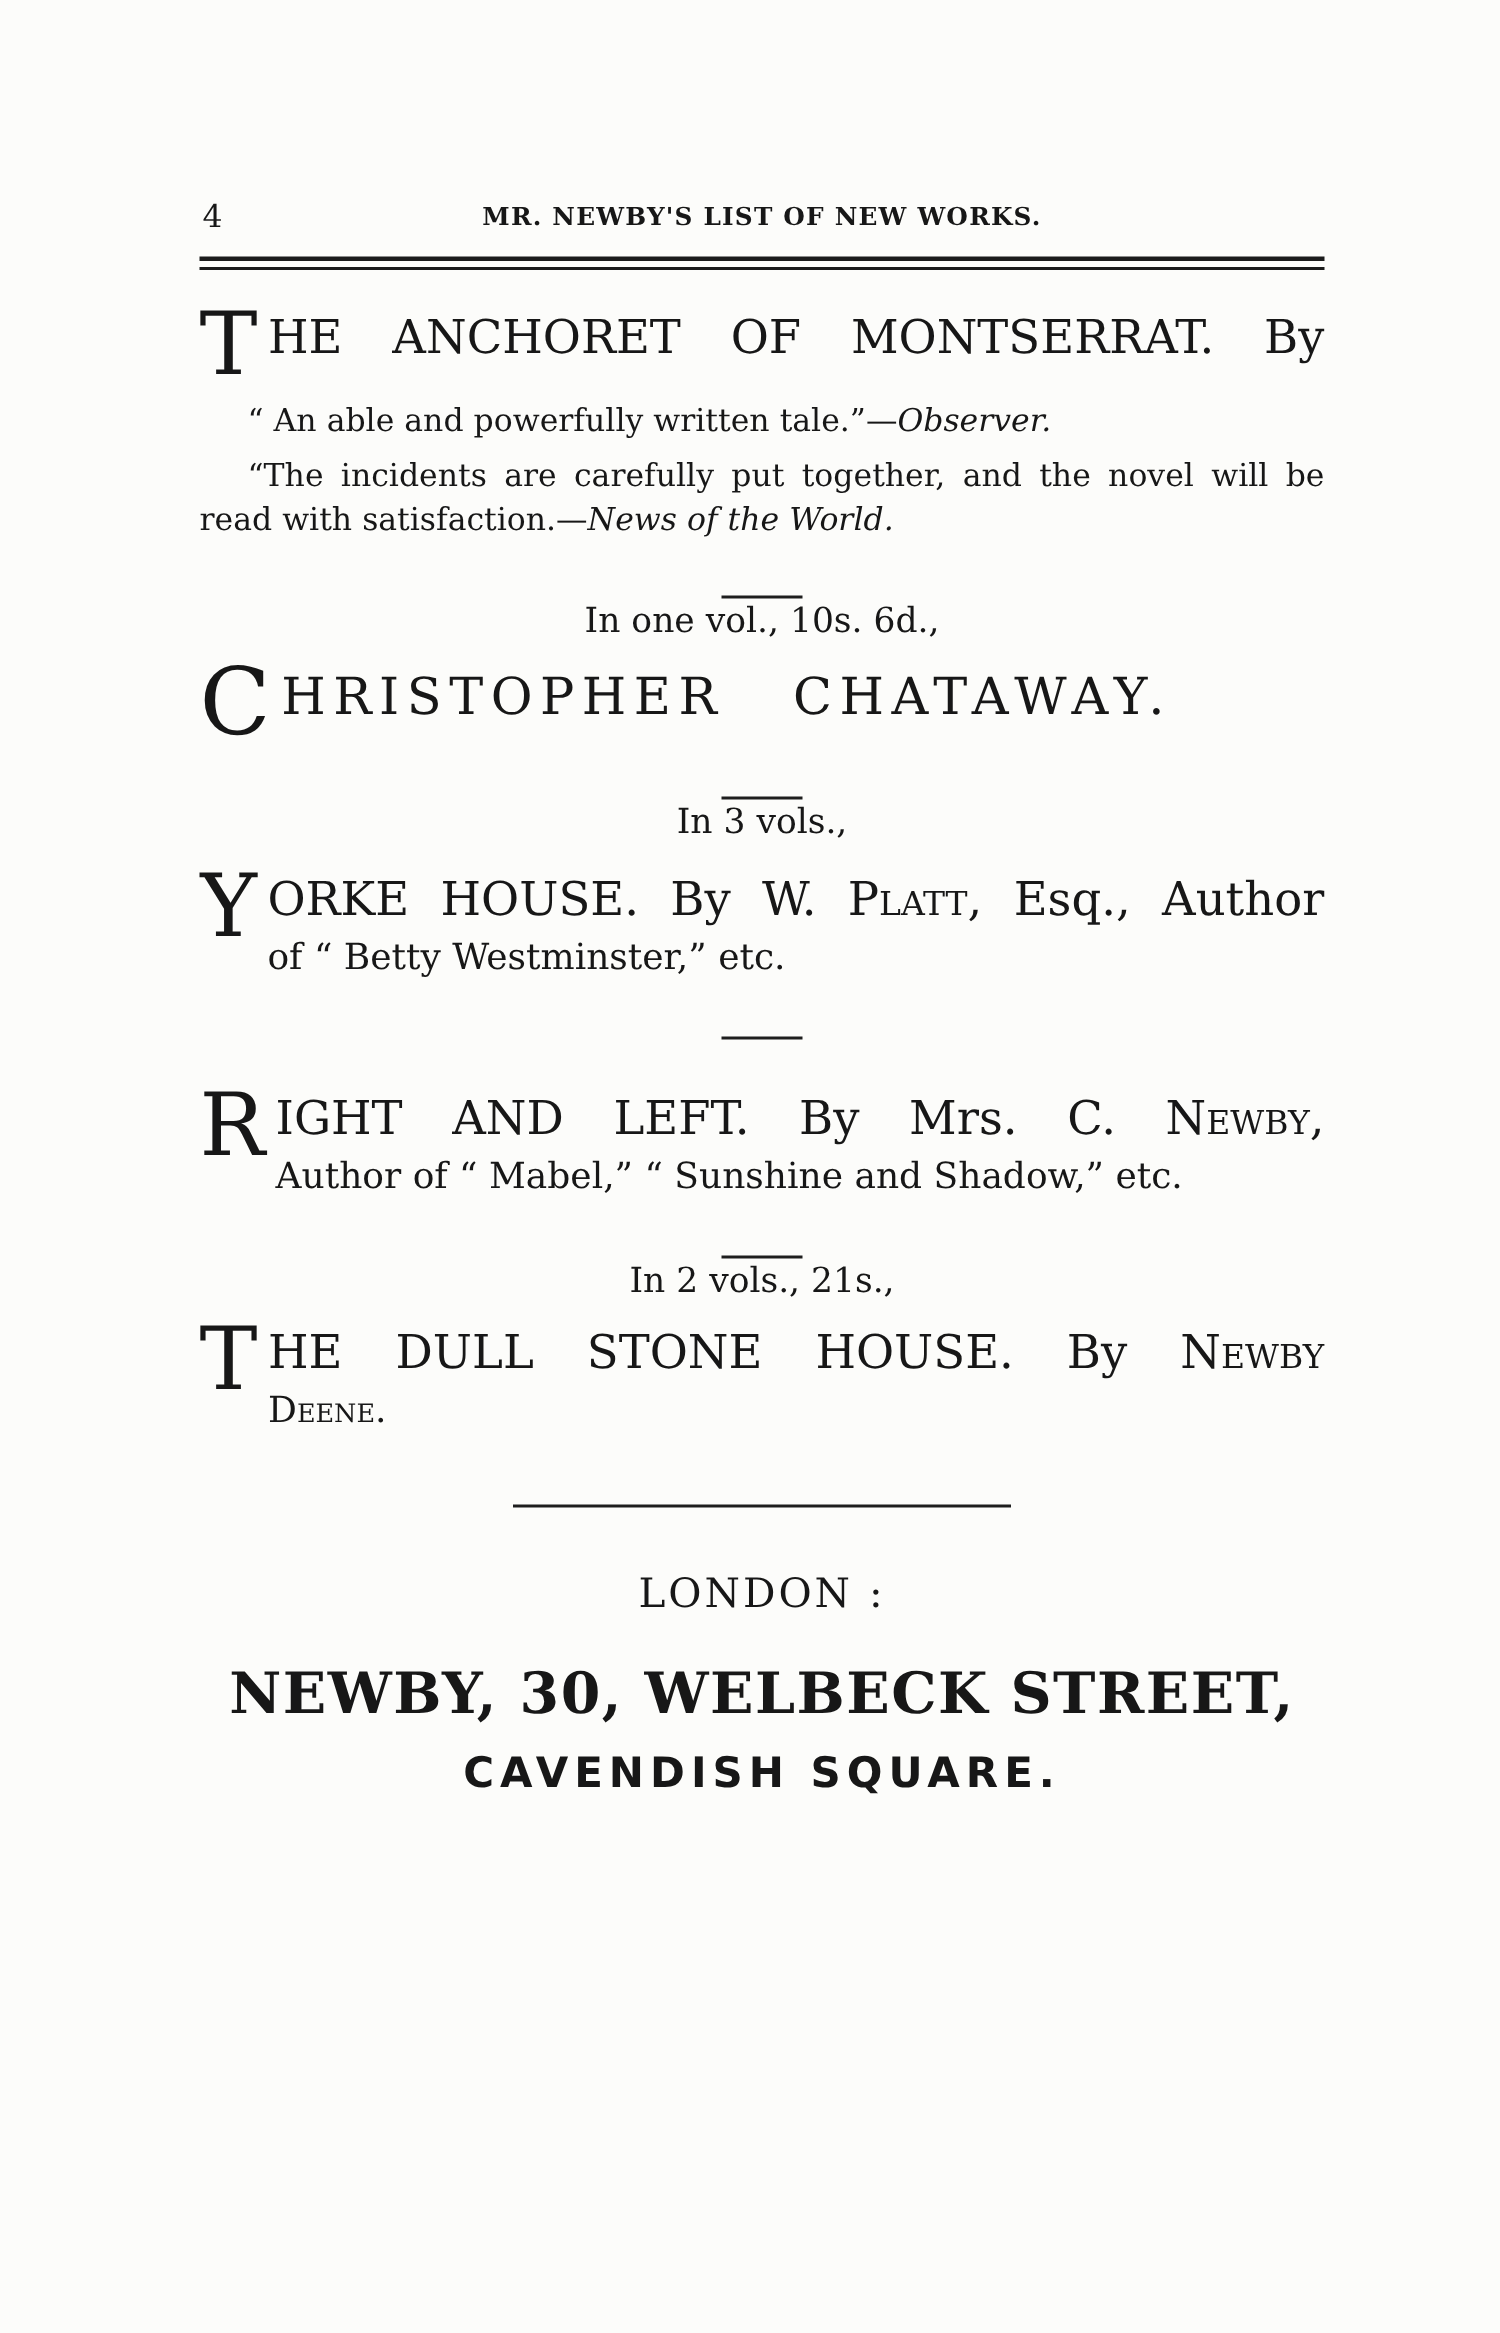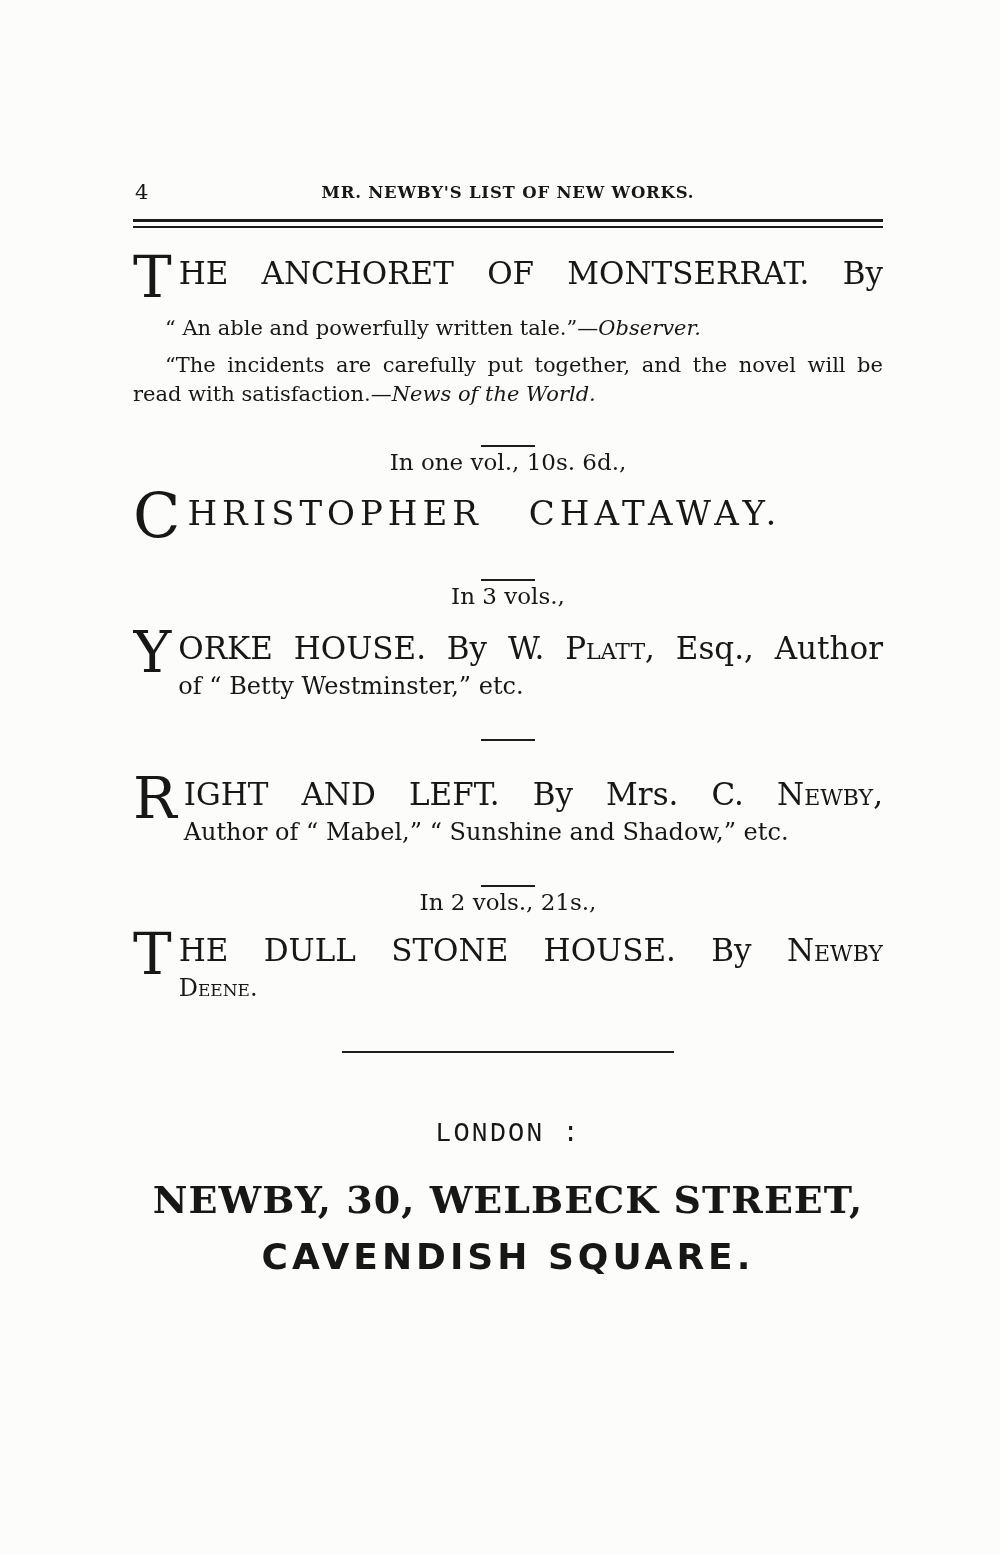--- a/index.html
+++ b/index.html
@@ -23,21 +23,20 @@
   
   .header { position: relative; height: 28px; }
   .page-number { position: absolute; left: 2px; top: 2px; font-size: 21px; }
   .running-head {
     text-align: center;
     font-size: 16.5px;
     font-weight: bold;
     letter-spacing: 0.8px;
     padding-top: 5px;
     white-space: nowrap;
-    margin-top: 48px;
   }
   .rule-double {
     margin-top: 13px;
     height: 9px;
     border-top: 3px solid #1b1b1b;
     border-bottom: 2px solid #1b1b1b;
   }
 
   
   .entry { overflow: hidden; }
@@ -92,32 +91,32 @@
     text-align-last: left;
   }
   .e-chataway .dropcap { font-size: 62px; line-height: 54px; }
 
   .e-yorke .title-line { margin-top: 16px; }
   .e-right { margin-top: 32px; }
   .e-dull .title-line { margin-top: 12px; }
 
   
   .footer { text-align: center; }
-  .london { margin-top: 66px; font-size: 27px; letter-spacing: 2px; font-family: Liberation Mono, monospace; }
+  .london { margin-top: 42px; font-size: 27px; letter-spacing: 2px; }
   .publisher {
     margin-top: 28px;
     font-size: 38px;
     font-weight: bold;
     letter-spacing: 1px;
   }
   .square {
     margin-top: 14px;
     font-family: "DejaVu Sans", sans-serif;
     font-weight: bold;
-    font-size: 36px;
+    font-size: 28px;
     letter-spacing: 4px;
   }
 </style>
 </head>
 <body>
 
 <div class="page">
   <div class="content">
 
     <div class="header">

